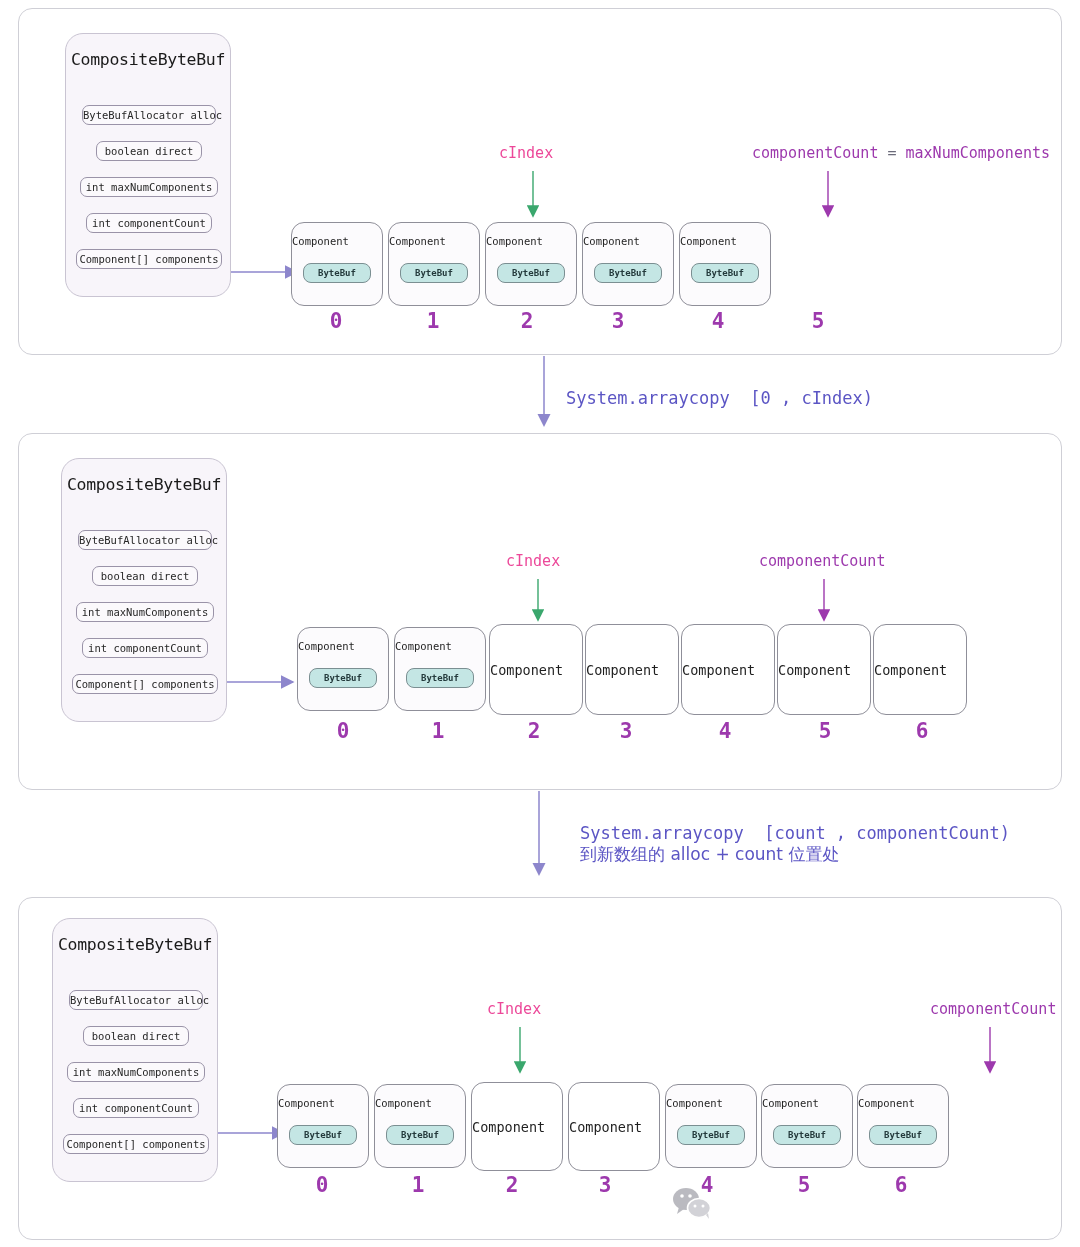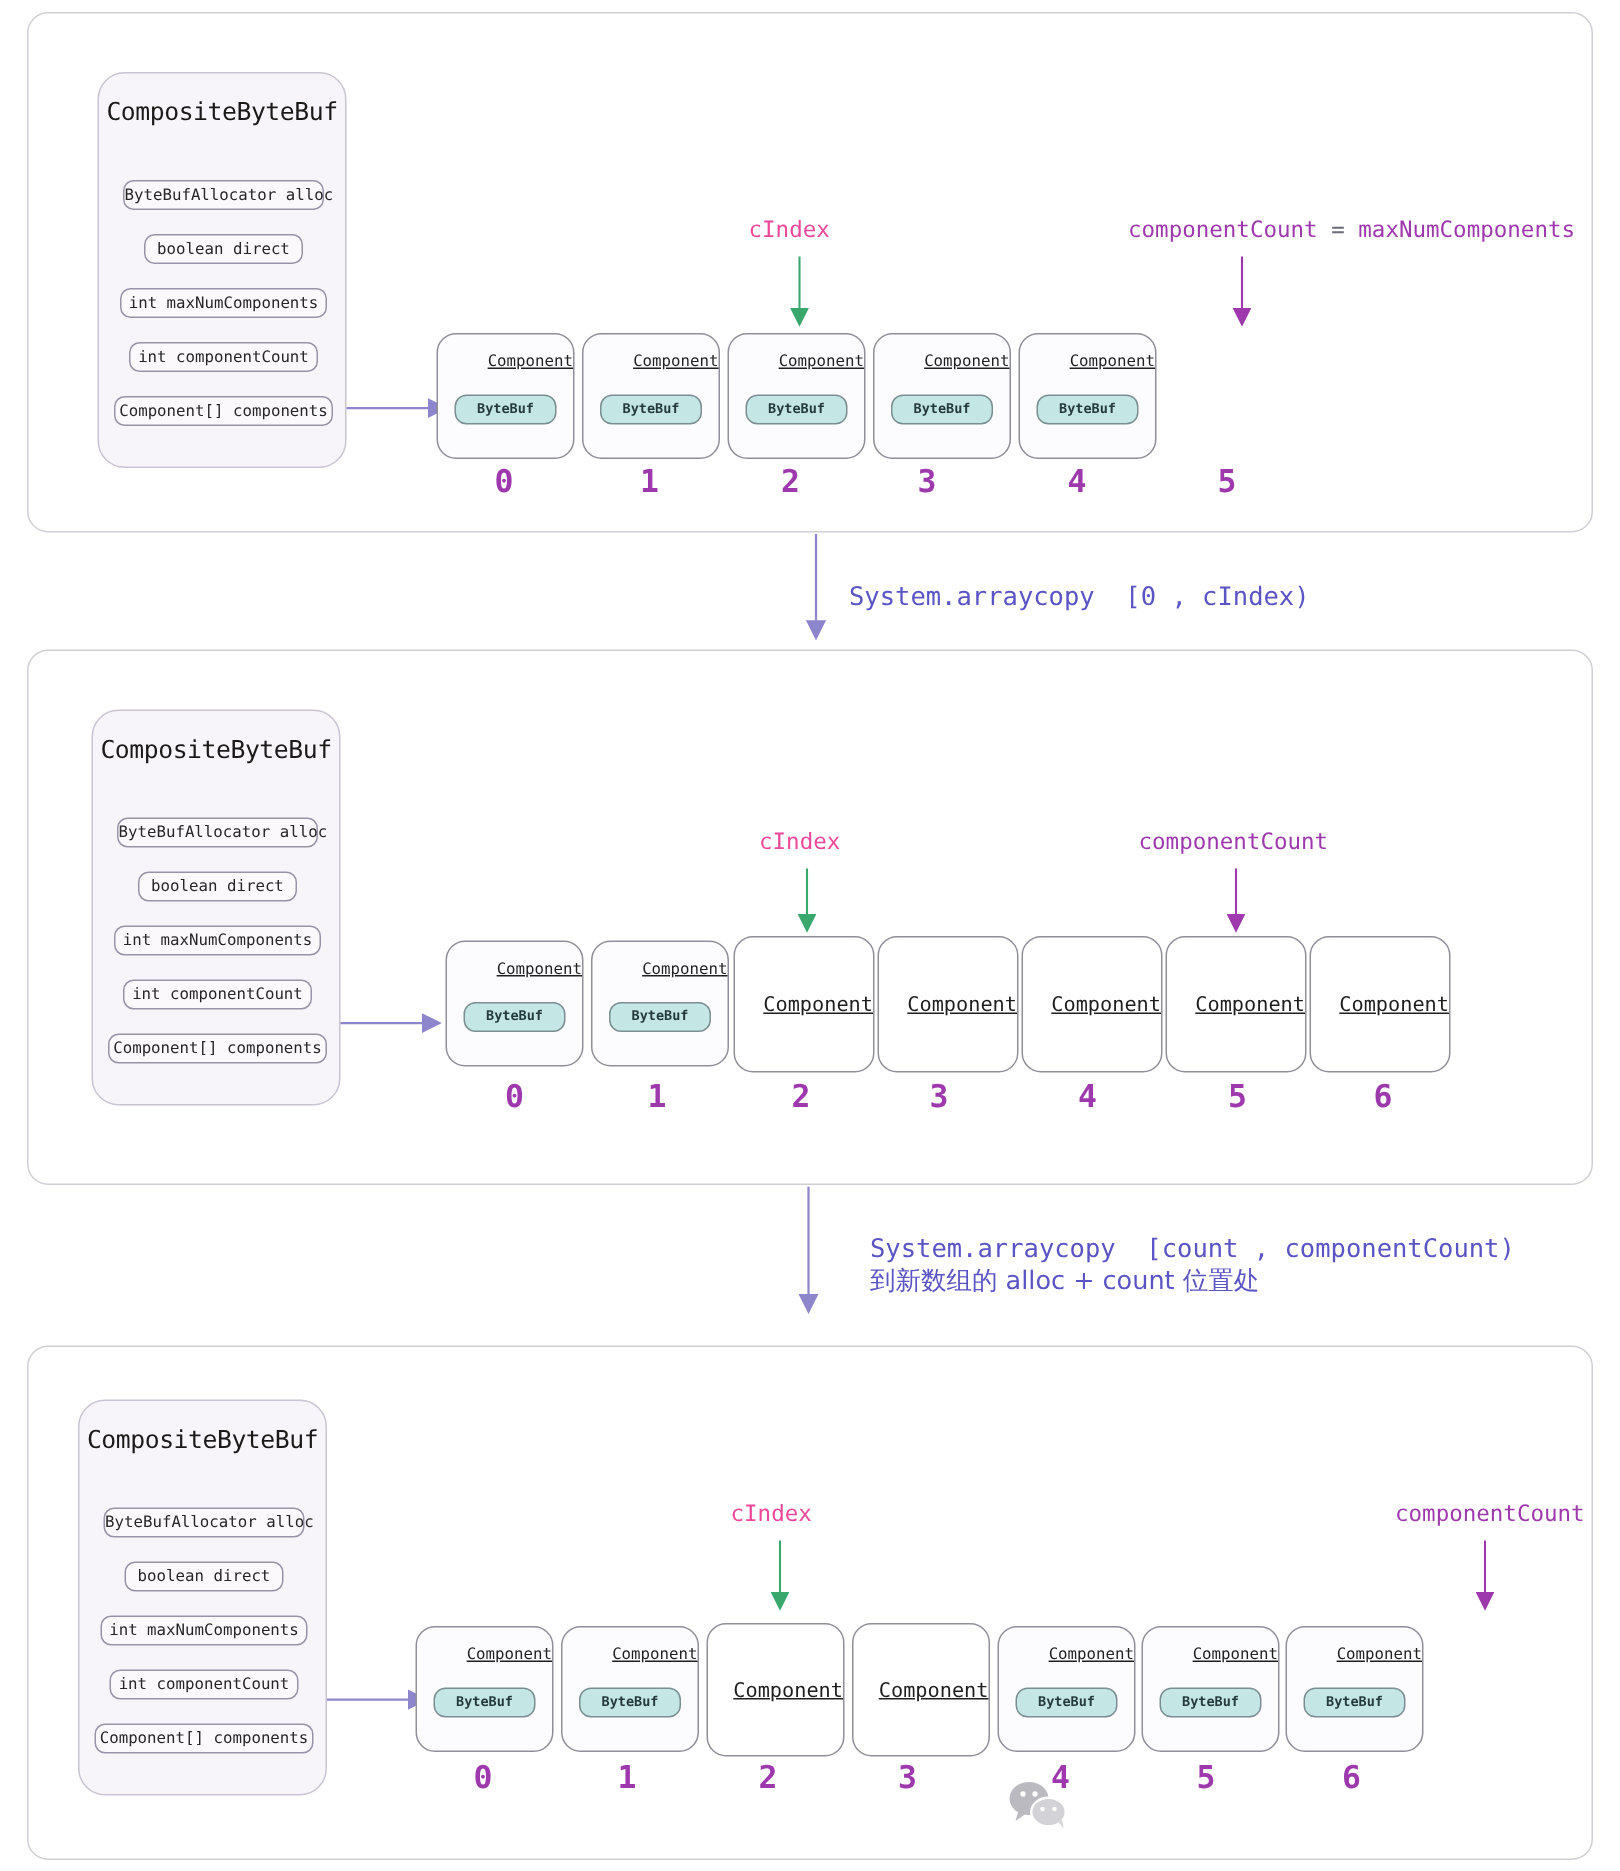--- a/index.html
+++ b/index.html
@@ -27,21 +27,20 @@
   #panel-2 { left: 18px;  top: 433px;  width: 1044px; height: 357px; }
   #panel-3 { left: 18px;  top: 897px;  width: 1044px; height: 343px; }
 
   
   .cbb-card {
     position: absolute;
     border: 1.4px solid #c9c4d2;
     border-radius: 18px;
     background: #f8f5fa;
     box-sizing: border-box;
-    margin-top: 15px;
   }
   .cbb-title {
     position: absolute;
     left: 0; right: 0;
     text-align: center;
     color: #1a1a1a;
     font-size: 16.5px;
     letter-spacing: -0.3px;
     white-space: nowrap;
   }
@@ -64,24 +63,23 @@
     position: absolute;
     border: 1.3px solid #8f8f99;
     border-radius: 13px;
     background: #fcfbfd;
     box-sizing: border-box;
   }
   .comp.empty { background: #ffffff; }
   .comp-label {
     position: absolute;
     left: 0; right: 0;
-    text-align: right;
+    text-align: left;
     color: #1f1f1f;
     white-space: nowrap;
-    text-decoration: underline;
   }
   .comp.filled > .comp-label { top: 12px; font-size: 10.5px; }
   .comp.empty  > .comp-label { top: 50%; transform: translateY(-50%); font-size: 13.5px; }
 
   .bytebuf {
     position: absolute;
     left: 11px; right: 11px;
     border: 1.3px solid #7b8f92;
     border-radius: 8px;
     background: #c4e6e4;

